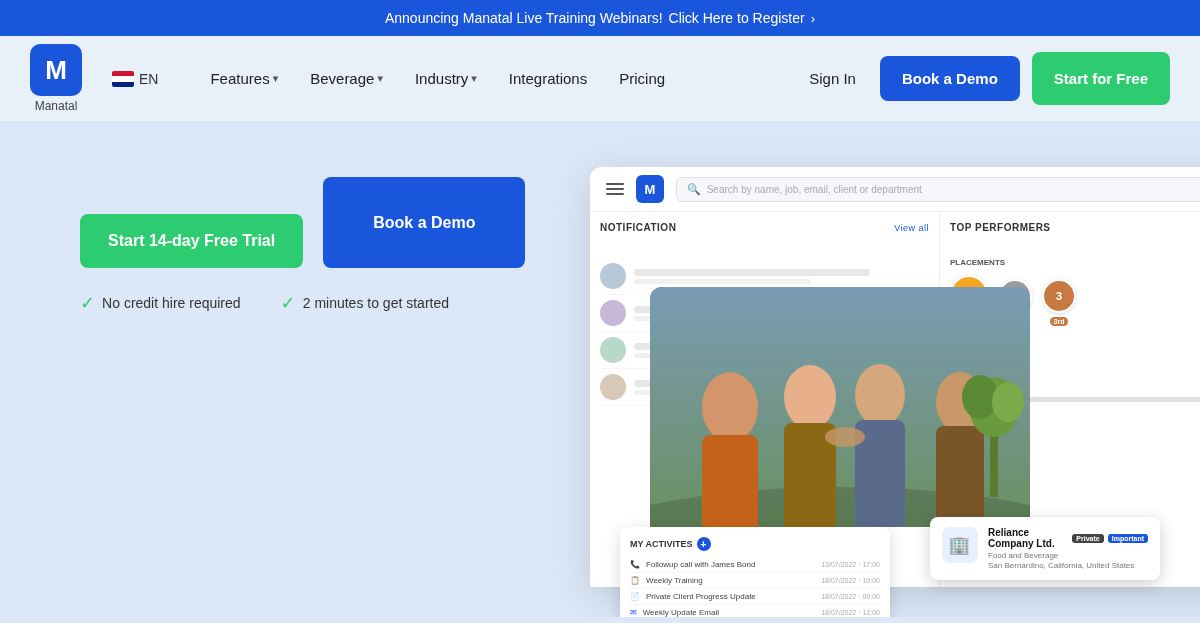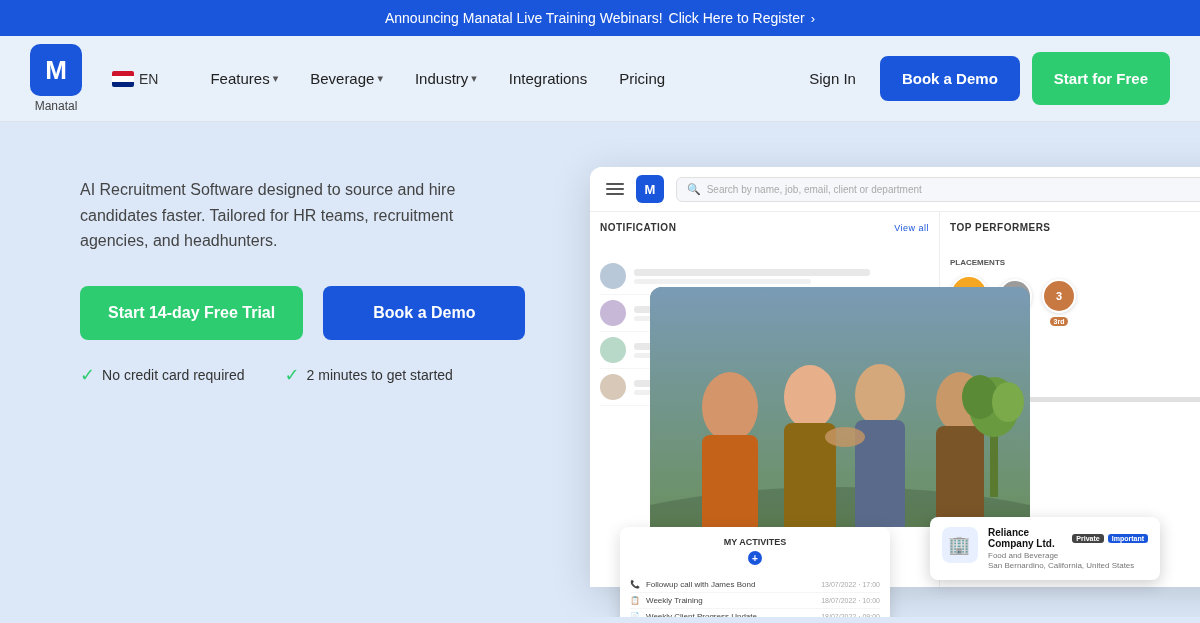--- a/index.html
+++ b/index.html
@@ -157,20 +157,21 @@
     }
     .btn-trial {
       background: #2ecc71;
       color: white;
       border: none;
       border-radius: 8px;
       padding: 18px 28px;
       font-size: 16px;
       font-weight: 600;
       cursor: pointer;
+      margin-top: 37px;
     }
     .btn-hero-demo {
       background: #1a56db;
       color: white;
       border: none;
       border-radius: 8px;
       padding: 18px 50px;
       font-size: 16px;
       font-weight: 600;
       cursor: pointer;
@@ -372,23 +373,22 @@
       box-shadow: 0 4px 16px rgba(0,0,0,0.15);
       padding: 10px;
       font-size: 9px;
     }
     .act-header {
       display: flex;
       align-items: center;
       gap: 4px;
       font-weight: 700;
       color: #333;
-      margin-bottom: 12px;
+      margin-bottom: 6px;
       font-size: 9px;
-      flex-direction: column;
     }
     .act-plus {
       width: 14px;
       height: 14px;
       background: #1a56db;
       border-radius: 50%;
       color: white;
       font-size: 10px;
       display: flex;
       align-items: center;
@@ -515,29 +515,28 @@
 
   <div class="nav-actions">
     <span class="sign-in">Sign In</span>
     <button class="btn-demo">Book a Demo</button>
     <button class="btn-start-free">Start for Free</button>
   </div>
 </nav>
 
 <section class="hero">
   <div class="hero-left">
-    <p class="hero-subtitle">AI Recruitment Software designed to source and hire candidates faster. Tailored for HR teams, recruitment agencies, and headhunters.</p>
     <div class="hero-buttons">
       <button class="btn-trial">Start 14-day Free Trial</button>
       <button class="btn-hero-demo">Book a Demo</button>
     </div>
     <div class="hero-trust">
       <div class="trust-item">
         <span class="trust-check">✓</span>
-        <span>No credit card required</span>
+        <span>No credit hire required</span>
       </div>
       <div class="trust-item">
         <span class="trust-check">✓</span>
         <span>2 minutes to get started</span>
       </div>
     </div>
   </div>
 
   <div class="hero-right">
 
@@ -673,21 +672,21 @@
         <span class="act-text">Followup call with James Bond</span>
         <span class="act-date">13/07/2022 · 17:00</span>
       </div>
       <div class="act-row">
         <span class="act-icon">📋</span>
         <span class="act-text">Weekly Training</span>
         <span class="act-date">18/07/2022 · 10:00</span>
       </div>
       <div class="act-row">
         <span class="act-icon">📄</span>
-        <span class="act-text">Weekly Client Progress Update</span>
+        <span class="act-text">Private Client Progress Update</span>
         <span class="act-date">18/07/2022 · 09:00</span>
       </div>
       <div class="act-row">
         <span class="act-icon">✉</span>
         <span class="act-text">Weekly Update Email</span>
         <span class="act-date">18/07/2022 · 12:00</span>
       </div>
 
     </div>
 

